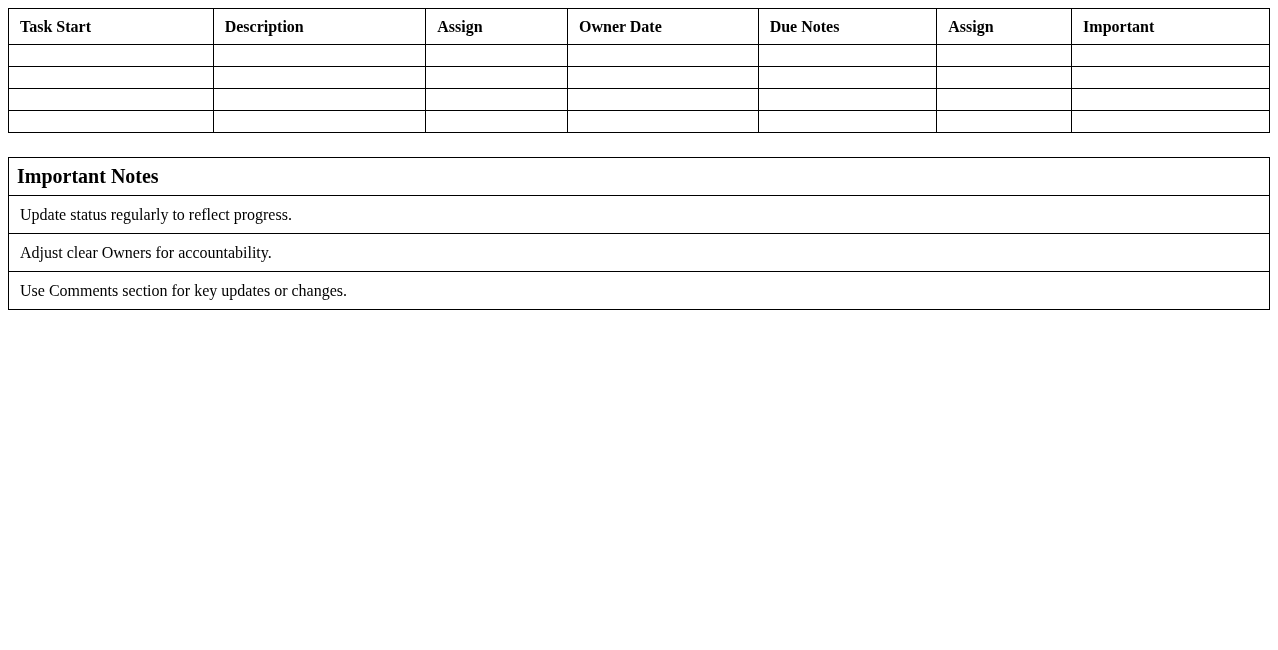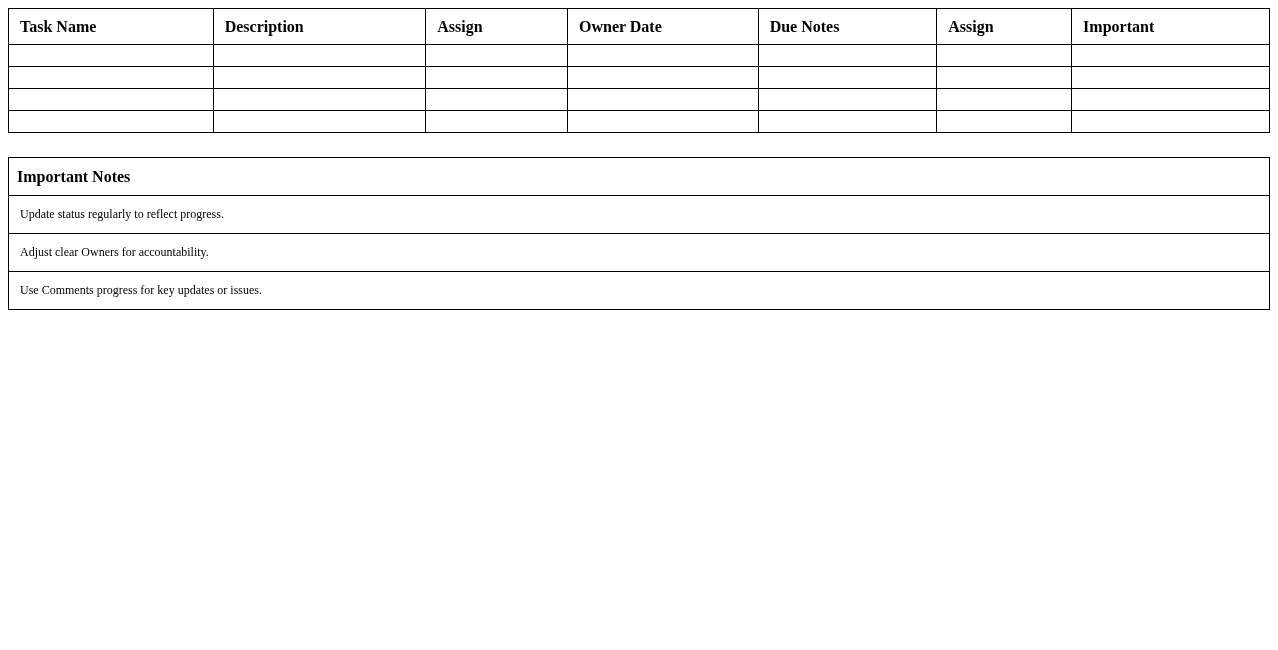--- a/index.html
+++ b/index.html
@@ -42,44 +42,44 @@
   .col-start    { width: 15.12%; }
   .col-due      { width: 14.17%; }
   .col-status   { width: 10.69%; }
   .col-comments { width: 15.69%; }
   .notes-table {
     margin-top: 24px;
   }
   .notes-table th {
     height: 37px;
     font-weight: bold;
-    font-size: 16px;
+    font-size: 20px;
     padding-left: 8px;
   }
   .notes-table td {
     height: 37px;
-    font-size: 12px;
+    font-size: 16px;
   }
 </style>
 </head>
 <body>
 
 <table class="task-table">
   <colgroup>
     <col class="col-task">
     <col class="col-desc">
     <col class="col-owner">
     <col class="col-start">
     <col class="col-due">
     <col class="col-status">
     <col class="col-comments">
   </colgroup>
   <thead>
     <tr>
-      <th>Task Name</th>
+      <th>Task Start</th>
       <th>Description</th>
       <th>Assign</th>
       <th>Owner Date</th>
       <th>Due Notes</th>
       <th>Assign</th>
       <th>Important</th>
     </tr>
   </thead>
   <tbody id="task-table-body">
     <tr>
@@ -128,16 +128,16 @@
     </tr>
   </thead>
   <tbody>
     <tr>
       <td>Update status regularly to reflect progress.</td>
     </tr>
     <tr>
       <td>Adjust clear Owners for accountability.</td>
     </tr>
     <tr>
-      <td>Use Comments progress for key updates or issues.</td>
+      <td>Use Comments section for key updates or changes.</td>
     </tr>
   </tbody>
 </table>
 
 </body></html>

